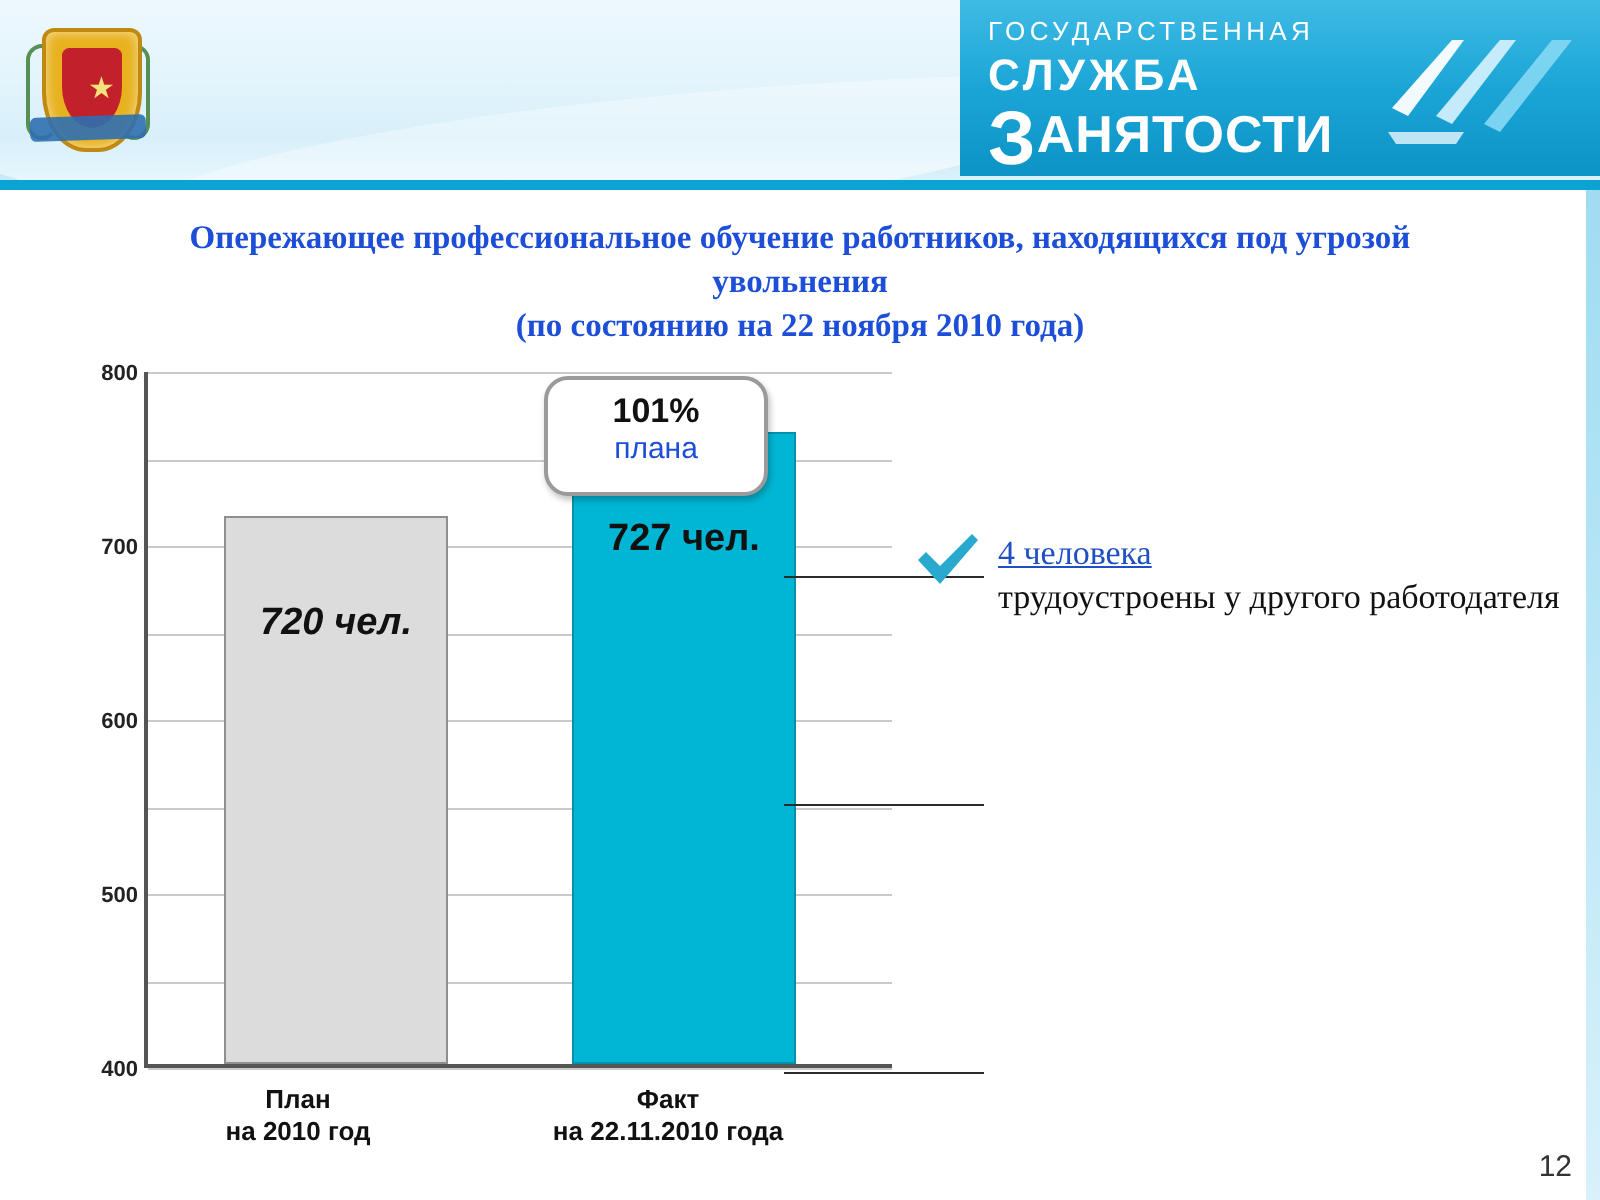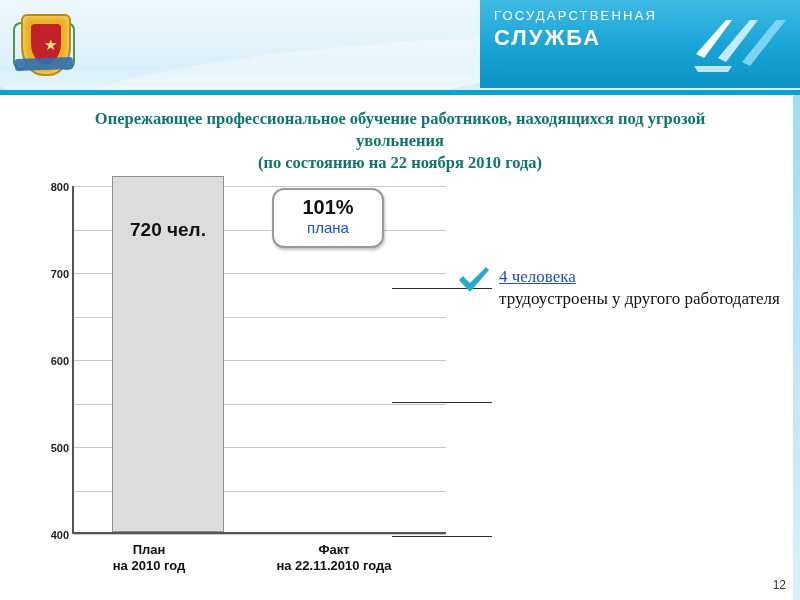--- a/index.html
+++ b/index.html
@@ -138,21 +138,21 @@
   }
 
   
   .title {
     position: absolute;
     left: 40px; top: 108px;
     width: 720px;
     text-align: center;
     font-family: "Liberation Serif", serif;
     font-size: 16.5px;
-    color: #0f766e;
+    color: #1d4ed8;
     line-height: 1.32;
   }
   .title .b { font-weight: bold; }
 
   
   .chart-wrap {
     position: absolute;
     left: 28px; top: 182px;
     width: 430px; height: 400px;
   }
@@ -227,21 +227,21 @@
     left: 272px; top: 188px;
     width: 108px; height: 56px;
     background: #ffffff;
     border: 2px solid #9a9a9a;
     border-radius: 12px;
     text-align: center;
     box-shadow: 1px 2px 3px rgba(0,0,0,0.25);
   }
   .bubble .pct {
     font-family: "Liberation Sans", sans-serif;
-    font-size: 20px;
+    font-size: 17px;
     font-weight: bold;
     color: #111;
     margin-top: 6px;
   }
   .bubble .sub {
     font-family: "Liberation Sans", sans-serif;
     font-size: 15px;
     color: #1d4ed8;
     margin-top: 0px;
   }
@@ -276,21 +276,21 @@
     position: absolute;
     background: #2b2b2b;
     height: 1px;
   }
 
   
   .page-num {
     position: absolute;
     right: 14px; bottom: 8px;
     font-family: "Liberation Sans", sans-serif;
-    font-size: 12px;
+    font-size: 15px;
     color: #333;
   }
   .side-bar {
     position: absolute;
     right: 0; top: 95px;
     width: 7px; height: 505px;
     background: linear-gradient(180deg,#9fdcf2,#d8f1fb);
   }
 </style>
 </head>
@@ -310,20 +310,21 @@
       <div class="star">★</div>
     </div>
   </div>
   <div class="ribbon"></div>
 </div>
 
 <div class="logo-box">
   <div class="logo-text">
     <div class="logo-l1">ГОСУДАРСТВЕННАЯ</div>
     <div class="logo-l2">СЛУЖБА</div>
+    <div class="logo-l3"><span class="big-z">З</span><span>АНЯТОСТИ</span></div>
   </div>
   <svg class="logo-mark" viewBox="0 0 96 60">
     <polygon points="4,40 34,6 40,6 12,44" fill="#ffffff" opacity="0.95"></polygon>
     <polygon points="26,44 58,6 66,6 34,48" fill="#cfeffd" opacity="0.95"></polygon>
     <polygon points="50,48 84,6 94,6 58,52" fill="#7fd6f2" opacity="0.95"></polygon>
     <polygon points="2,52 40,52 36,58 6,58" fill="#eaf8ff" opacity="0.8"></polygon>
   </svg>
 </div>
 
 <div class="side-bar"></div>
@@ -349,22 +350,25 @@
       </div>
       <div class="gridline" style="top: 87px;">
         <div class="ytick" style="top: 87px;">600</div>
       </div>
       <div class="gridline" style="top: 43.5px;">
         <div class="ytick" style="top: 43.5px;">700</div>
       </div>
       <div class="gridline" style="top: 0px;">
         <div class="ytick" style="top: 0px;">800</div>
       </div>
-      <div class="bar plan" style="height: 356px;">
+      <div class="bar plan" style="height: 274px; font-style: italic;">
         <div class="bar-label">720 чел.</div>
+      </div>
+      <div class="bar fact" style="height: 316.245px;">
+        <div class="bar-label">727 чел.</div>
       </div>
     </div>
   <div class="xlabel plan">
     <span>План</span><br>
     <span>на 2010 год</span>
   </div>
   <div class="xlabel fact">
     <span>Факт</span><br>
     <span>на 22.11.2010 года</span>
   </div>

